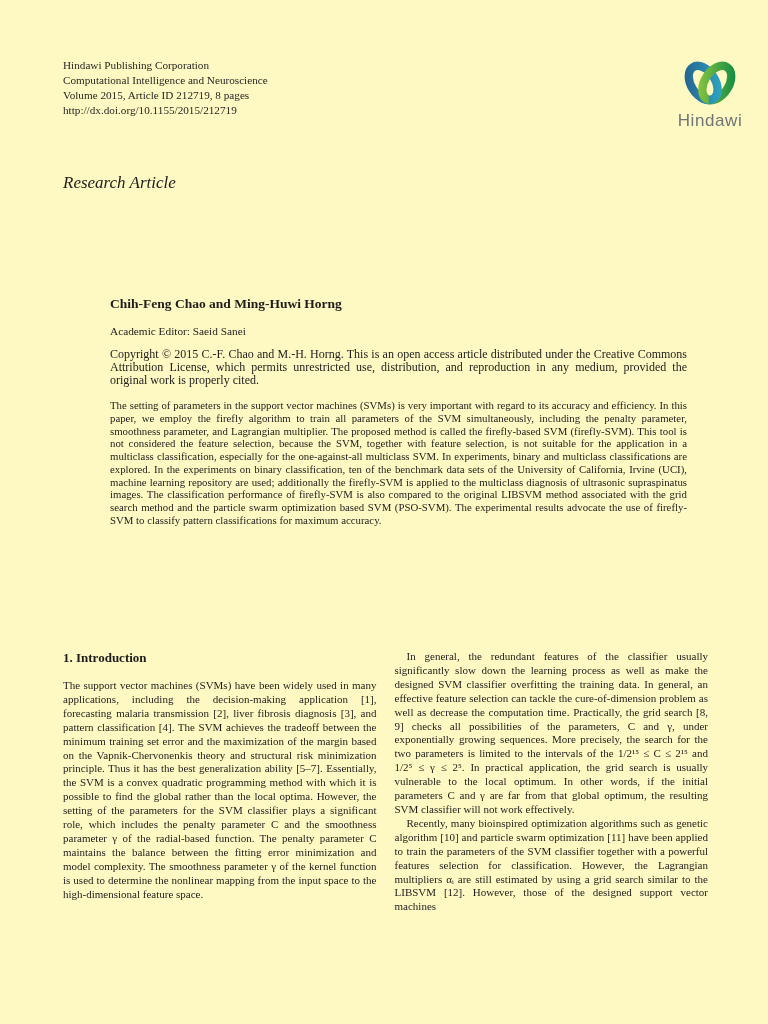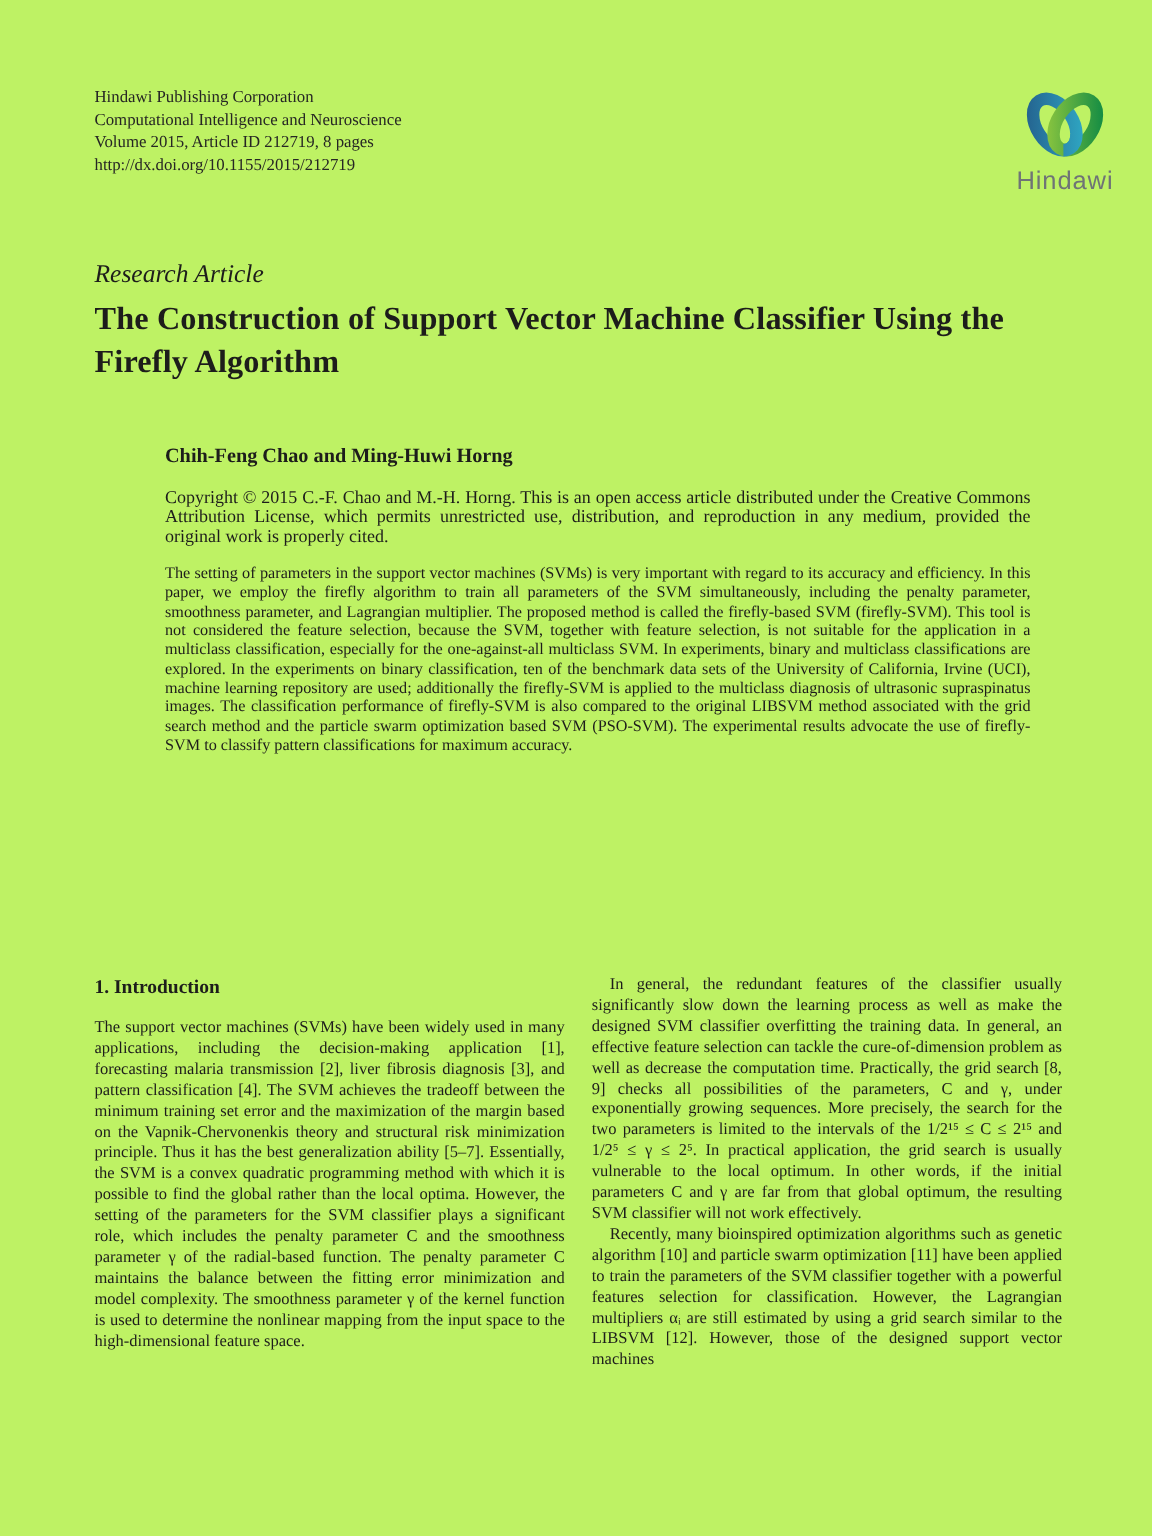--- a/index.html
+++ b/index.html
@@ -1,17 +1,17 @@
 <!DOCTYPE html>
 <html><head>
 <meta charset="utf-8">
 <style>
   html,body { margin:0; padding:0; background:#ffffff; }
   .page {
-    position:relative; width:768px; height:1024px; background:#bef264;
+    position:relative; width:768px; height:1024px; background:#fef9c3;
     font-family:"Liberation Serif", serif; color:#1d1d1b; overflow:hidden;
   }
   
   .pub-block { position:absolute; left:63px; top:58px; font-size:11.2px; line-height:15px; color:#262624; }
   
   .logo { position:absolute; left:666px; top:56px; width:88px; text-align:center; }
   .logo svg { display:block; margin:0 auto; }
   .brand { font-family:"Liberation Sans", sans-serif; font-size:17px; color:#6f7476; letter-spacing:0.6px; margin-top:1px; }
   
   .article-type { position:absolute; left:63px; top:173px; font-style:italic; font-size:17px; }
@@ -57,24 +57,24 @@
       </defs>
       <ellipse cx="32" cy="35" rx="16" ry="25" transform="rotate(-33 32 35)" fill="none" stroke="url(#gb)" stroke-width="11"></ellipse>
       <ellipse cx="50" cy="35" rx="16" ry="25" transform="rotate(33 50 35)" fill="none" stroke="url(#gg)" stroke-width="11"></ellipse>
       <ellipse cx="32" cy="35" rx="16" ry="25" transform="rotate(-33 32 35)" fill="none" stroke="url(#gb)" stroke-width="11" pathLength="100" stroke-dasharray="16 84" stroke-dashoffset="-14"></ellipse>
     </svg>
     <div class="brand">Hindawi</div>
   </div>
 
   <div class="article-type">Research Article</div>
 
-  <h1 class="title">The Construction of Support Vector Machine Classifier Using the Firefly Algorithm</h1>
 
   <section class="meta">
     <div class="authors">Chih-Feng Chao and Ming-Huwi Horng</div>
+    <div class="meta-line editor">Academic Editor: Saeid Sanei</div>
     <div class="copyright">Copyright © 2015 C.-F. Chao and M.-H. Horng. This is an open access article distributed under the Creative Commons Attribution License, which permits unrestricted use, distribution, and reproduction in any medium, provided the original work is properly cited.</div>
     <div class="abstract">The setting of parameters in the support vector machines (SVMs) is very important with regard to its accuracy and efficiency. In this paper, we employ the firefly algorithm to train all parameters of the SVM simultaneously, including the penalty parameter, smoothness parameter, and Lagrangian multiplier. The proposed method is called the firefly-based SVM (firefly-SVM). This tool is not considered the feature selection, because the SVM, together with feature selection, is not suitable for the application in a multiclass classification, especially for the one-against-all multiclass SVM. In experiments, binary and multiclass classifications are explored. In the experiments on binary classification, ten of the benchmark data sets of the University of California, Irvine (UCI), machine learning repository are used; additionally the firefly-SVM is applied to the multiclass diagnosis of ultrasonic supraspinatus images. The classification performance of firefly-SVM is also compared to the original LIBSVM method associated with the grid search method and the particle swarm optimization based SVM (PSO-SVM). The experimental results advocate the use of firefly-SVM to classify pattern classifications for maximum accuracy.</div>
   </section>
 
   <section class="body-cols">
     <div class="col">
       <h2>1. Introduction</h2>
       <p>The support vector machines (SVMs) have been widely used in many applications, including the decision-making application [1], forecasting malaria transmission [2], liver fibrosis diagnosis [3], and pattern classification [4]. The SVM achieves the tradeoff between the minimum training set error and the maximization of the margin based on the Vapnik-Chervonenkis theory and structural risk minimization principle. Thus it has the best generalization ability [5–7]. Essentially, the SVM is a convex quadratic programming method with which it is possible to find the global rather than the local optima. However, the setting of the parameters for the SVM classifier plays a significant role, which includes the penalty parameter C and the smoothness parameter γ of the radial-based function. The penalty parameter C maintains the balance between the fitting error minimization and model complexity. The smoothness parameter γ of the kernel function is used to determine the nonlinear mapping from the input space to the high-dimensional feature space.</p>
     </div>
     <div class="col">

